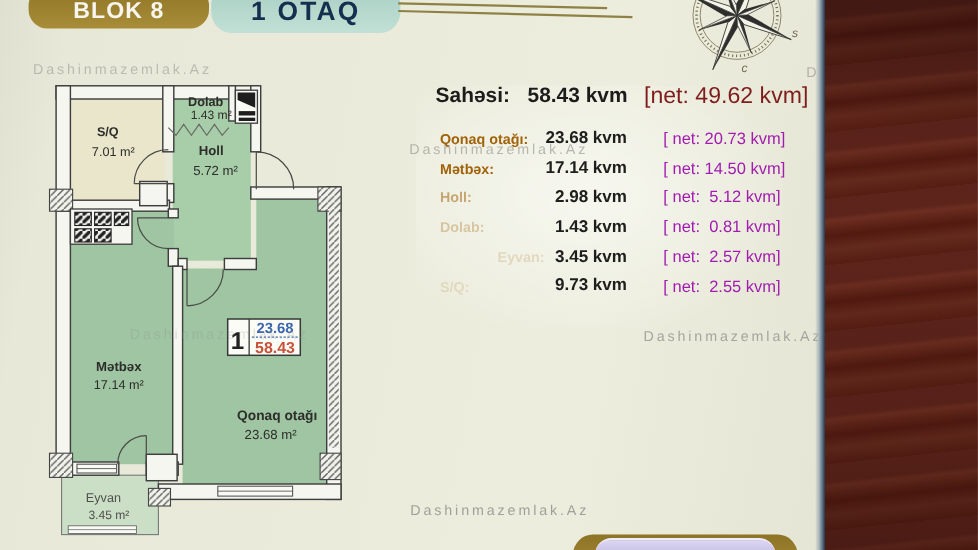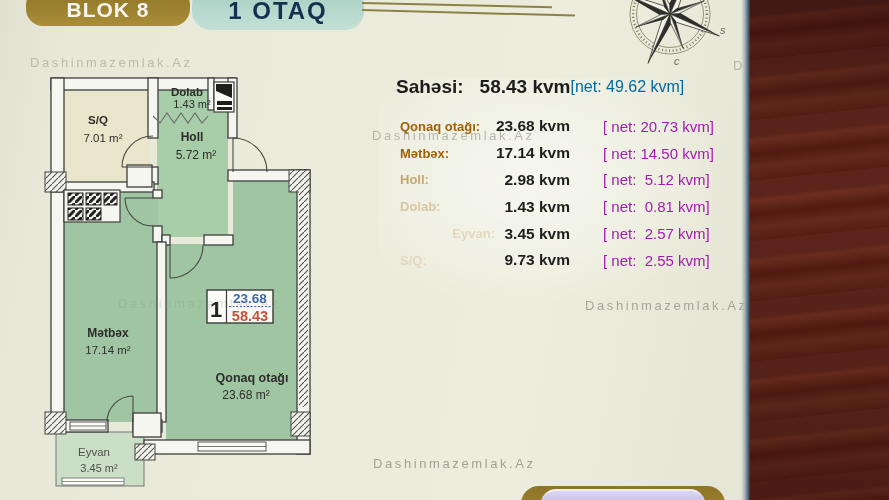--- a/index.html
+++ b/index.html
@@ -17,22 +17,22 @@
         display:flex;align-items:flex-end;justify-content:center;}
   .badge-blok{left:26px;top:-12px;width:164px;height:38px;}
   .badge-blok span{color:#f7f5ee;font-weight:bold;font-size:21px;letter-spacing:1px;padding-bottom:4px;}
   .badge-teal{position:absolute;left:192px;top:-14px;width:172px;height:44px;border-radius:19px;
         background:linear-gradient(180deg,#a7cec2,#c2e0d6);display:flex;align-items:flex-end;justify-content:center;}
   .badge-teal span{color:#15304e;font-weight:bold;font-size:24px;letter-spacing:2px;padding-bottom:5px;}
   .gold-line{position:absolute;height:2px;background:#8f8146;transform-origin:left center;}
   .wm{position:absolute;color:#8e8e88;letter-spacing:2.6px;font-size:13px;white-space:nowrap;}
   .summary{position:absolute;left:396px;top:76px;display:flex;align-items:center;color:#1c1c1c;}
   .summary .s-label{font-weight:bold;font-size:19px;margin-right:16px;}
-  .summary .s-value{font-weight:bold;font-size:19px;margin-right:0;}
-  .summary .s-net{font-size:16px;color:#0369a1;font-weight:normal;white-space:pre;}
+  .summary .s-value{font-weight:bold;font-size:19px;margin-right:15px;}
+  .summary .s-net{font-size:21px;color:#7f1d1d;font-weight:normal;white-space:pre;}
   .rows{position:absolute;left:400px;top:113px;}
   .trow{display:grid;grid-template-columns:95px 75px 33px auto;height:26.8px;align-items:center;}
   .tlabel{font-weight:bold;font-size:13px;color:#a16207;}
   .tvalue{font-weight:bold;font-size:15.5px;color:#1e1e1c;text-align:right;}
   .tnet{font-size:15px;color:#a21caf;white-space:pre;grid-column:4;}
   .trow:nth-child(3) .tlabel{opacity:.52;}
   .trow:nth-child(4) .tlabel{opacity:.30;}
   .trow:nth-child(5) .tlabel{opacity:.18;text-align:right;}
   .trow:nth-child(6) .tlabel{opacity:.15;}
   .glare{position:absolute;left:378px;top:78px;width:334px;height:220px;

